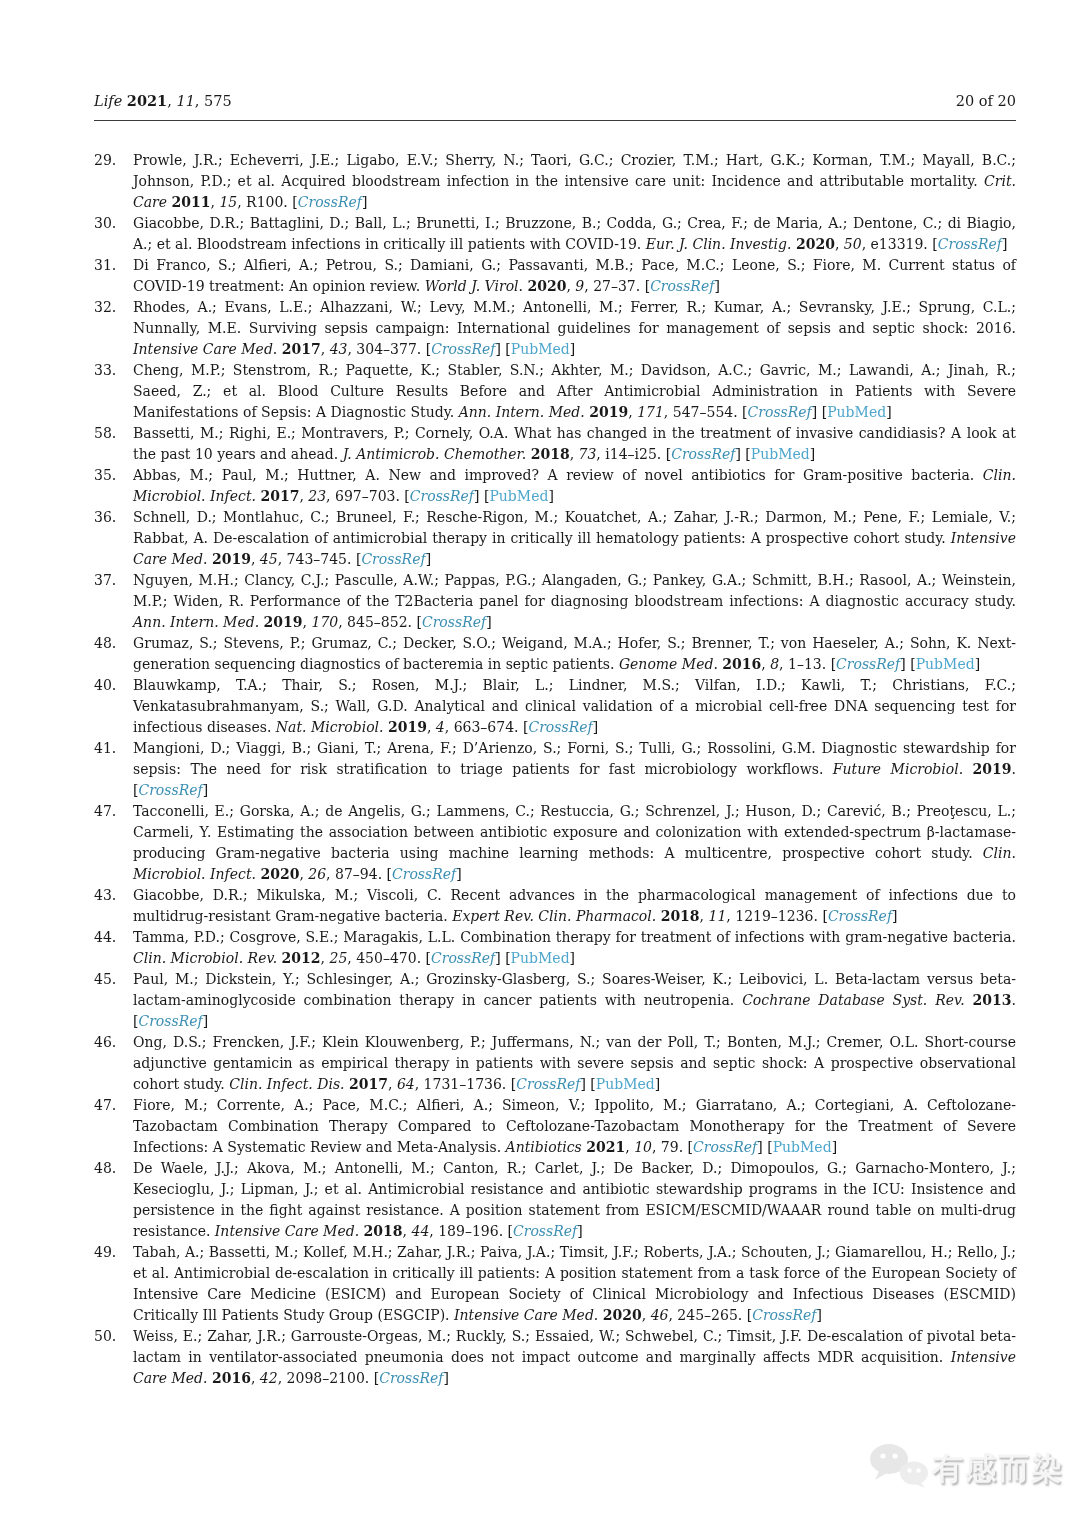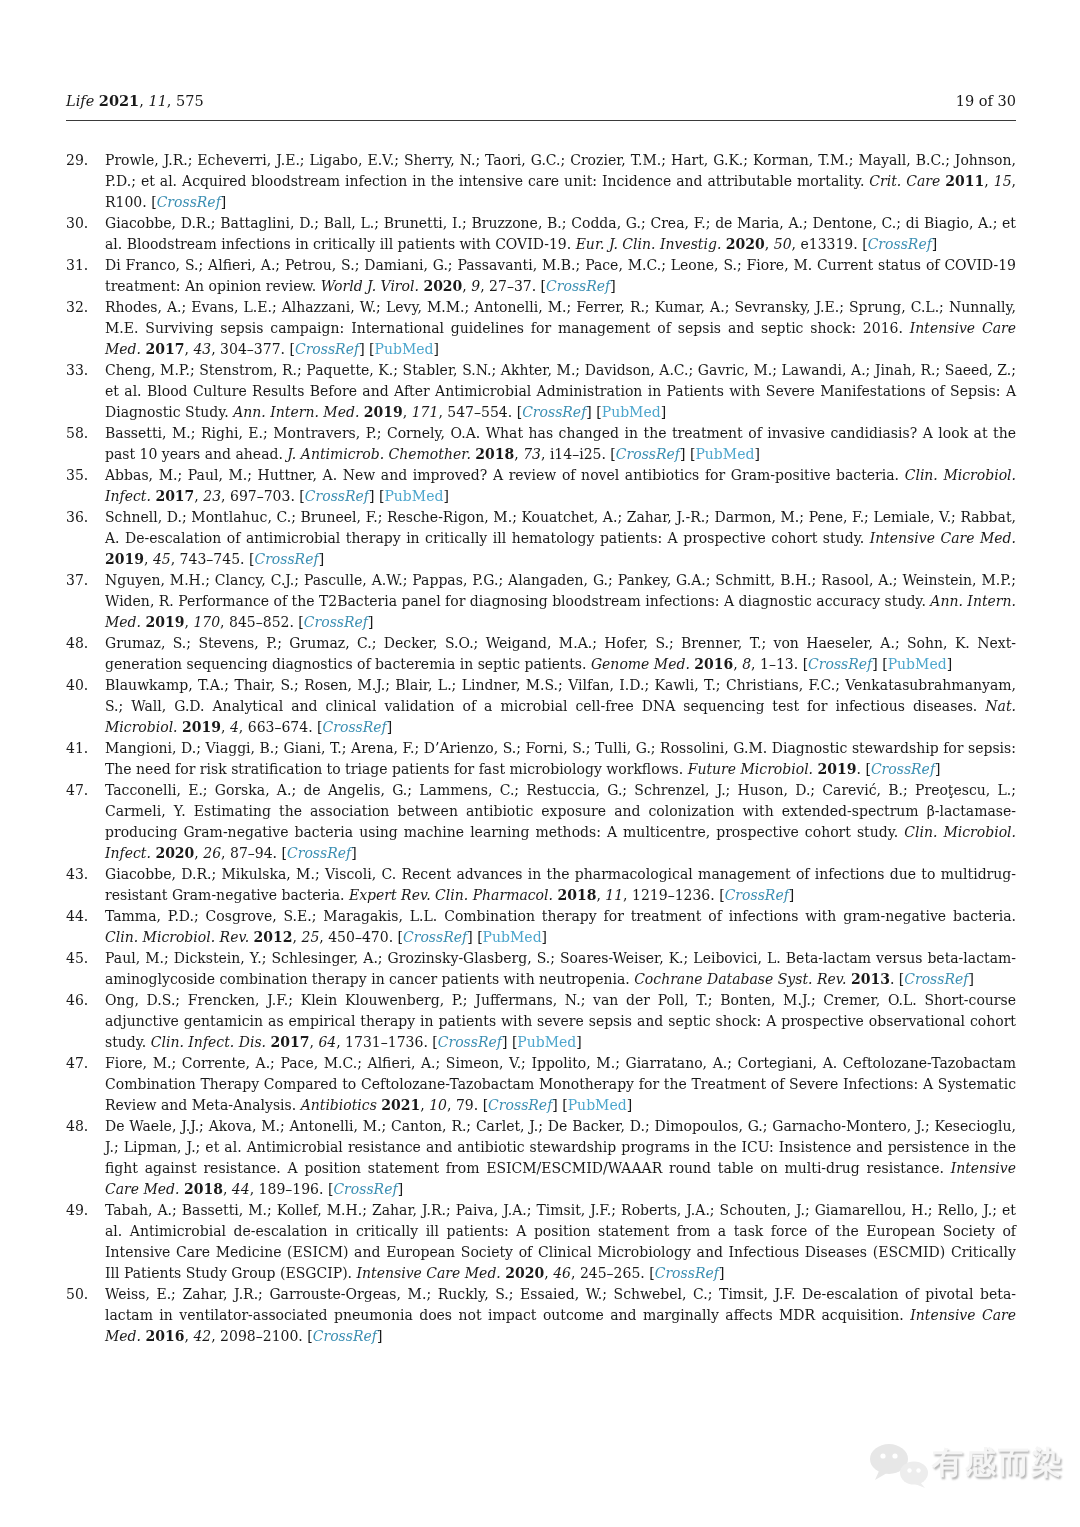--- a/index.html
+++ b/index.html
@@ -1,47 +1,47 @@
 <!DOCTYPE html>
 <html style="--crossref: #3b8fb3; --pubmed: #4da6cd; --ink: #1a1a1a;"><head>
 <meta charset="utf-8">
 <style>
   :root{ --crossref:#3b8fb3; --pubmed:#4da6cd; --ink:#1a1a1a; }
   html,body{margin:0;padding:0;background:#ffffff;}
   .page{
     width:1080px;height:1508px;position:relative;background:#ffffff;
     font-family:"DejaVu Serif","Liberation Serif",serif;color:var(--ink);
-    box-sizing:border-box;padding:92px 64px 0 66px;overflow:hidden;
+    box-sizing:border-box;padding:92px 64px 0 94px;overflow:hidden;
   }
   .header{display:flex;justify-content:space-between;align-items:baseline;font-size:14.5px;}
   .rule{border-bottom:1.2px solid #3a3a3a;margin-top:11px;}
   .refs{margin-top:29px;font-size:14px;line-height:21px;}
   .ref{display:flex;}
   .ref-num{width:39px;flex:none;}
   .ref-body{flex:1;text-align:justify;}
   .it{font-style:italic;}
   .bd{font-weight:bold;}
   .link{cursor:pointer;}
   .link.crossref{color:var(--crossref);font-style:italic;}
   .link.pubmed{color:var(--pubmed);}
-  .watermark{position:absolute;right:16px;bottom:18px;display:flex;align-items:flex-start;gap:0;}
+  .watermark{position:absolute;right:16px;bottom:18px;display:flex;align-items:flex-end;gap:0;}
   .wm-text{
     font-size:31px;letter-spacing:2px;color:#f5f5f5;
     font-family:"DejaVu Sans","Liberation Sans",sans-serif;font-weight:bold;
     text-shadow:1.5px 1.5px 2px #b5b5b5, -1px -1px 1px #ffffff;
   }
   .wm-icon{flex:none;}
 </style>
 </head>
 <body>
 
 <div class="page">
   <div class="header">
     <div class="header-left"><span class="it">Life</span><span> </span><span class="bd">2021</span><span>, </span><span class="it">11</span><span>, 575</span></div>
-    <div class="header-right">19 of 30</div>
+    <div class="header-right">20 of 20</div>
   </div>
   <div class="rule"></div>
   <div class="refs">
       <div class="ref">
         <span class="ref-num">29.</span>
         <span class="ref-body"><span>Prowle, J.R.; Echeverri, J.E.; Ligabo, E.V.; Sherry, N.; Taori, G.C.; Crozier, T.M.; Hart, G.K.; Korman, T.M.; Mayall, B.C.; Johnson, P.D.; et al. Acquired bloodstream infection in the intensive care unit: Incidence and attributable mortality. </span><span class="it">Crit. Care</span><span> </span><span class="bd">2011</span><span>, </span><span class="it">15</span><span>, R100. [</span><span class="link crossref">CrossRef</span><span>]</span></span>
       </div>
       <div class="ref">
         <span class="ref-num">30.</span>
         <span class="ref-body"><span>Giacobbe, D.R.; Battaglini, D.; Ball, L.; Brunetti, I.; Bruzzone, B.; Codda, G.; Crea, F.; de Maria, A.; Dentone, C.; di Biagio, A.; et al. Bloodstream infections in critically ill patients with COVID-19. </span><span class="it">Eur. J. Clin. Investig.</span><span> </span><span class="bd">2020</span><span>, </span><span class="it">50</span><span>, e13319. [</span><span class="link crossref">CrossRef</span><span>]</span></span>

